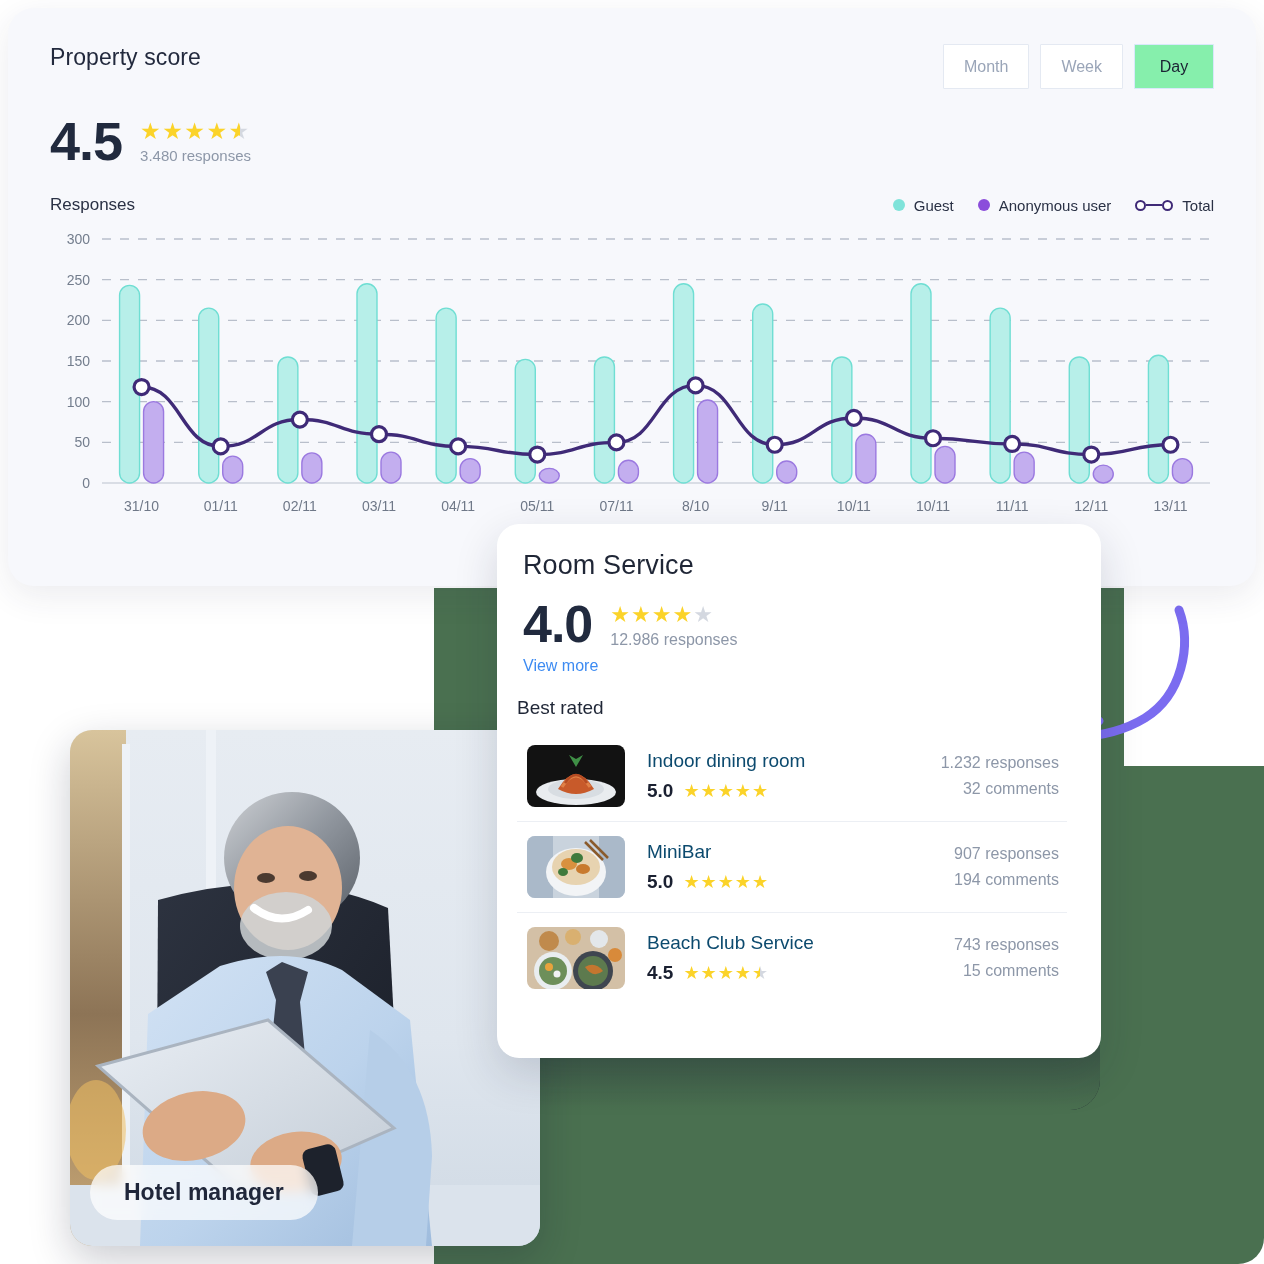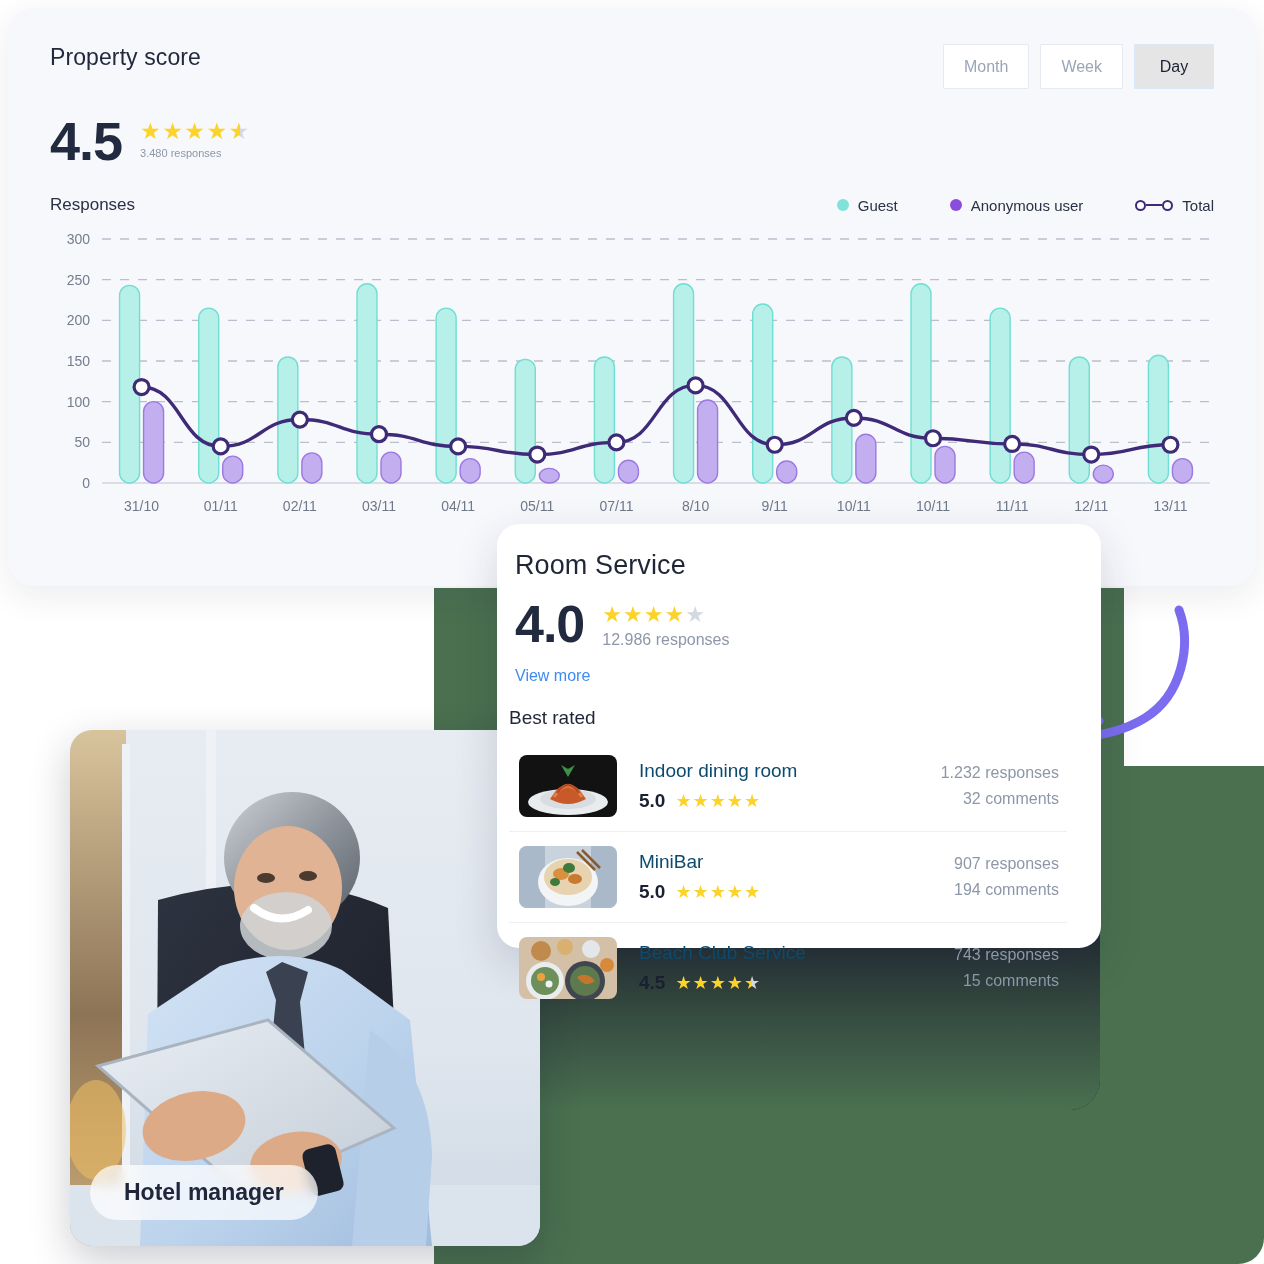--- a/index.html
+++ b/index.html
@@ -68,62 +68,62 @@
     font-size: 23px; font-weight: 500; color: #22293d; letter-spacing: .1px;
   }
   .seg-group { display: flex; gap: 11px; }
   .seg-btn {
     min-width: 80px; height: 45px;
     display: flex; align-items: center; justify-content: center;
     border-radius: 1px; background: #ffffff;
     border: 1px solid #e4e9f2;
     font-size: 16px; color: #9aa5b8; padding: 0 20px;
   }
-  .seg-btn.active { background: #e5e5e5; border-color: #d9e8fb; color: #1b2233; font-weight: 500; }
+  .seg-btn.active { background: #86efac; border-color: #d9e8fb; color: #1b2233; font-weight: 500; }
 
   .score-row { display: flex; align-items: flex-start; gap: 18px; margin-top: 26px; }
   .score-num { font-size: 54px; font-weight: 700; color: #212a3e; line-height: 52px; letter-spacing: -1px;}
   .score-right { padding-top: 3px; }
   .stars { font-size: 23px; letter-spacing: 1.5px; line-height: 26px; }
   .st-full { color: #fbd329; }
   .st-empty { color: #d4d8e0; }
   .st-half {
     background: linear-gradient(90deg, #fbd329 50%, #d4d8e0 50%);
     -webkit-background-clip: text; background-clip: text; color: transparent;
   }
-  .score-resp { font-size: 11px; color: #8d97a8; margin-top: 3px; }
+  .score-resp { font-size: 15px; color: #8d97a8; margin-top: 3px; }
 
   .resp-row { display: flex; align-items: center; justify-content: space-between; margin-top: 28px; }
   .resp-label { font-size: 17px; color: #2a3145; }
-  .legend { display: flex; align-items: center; gap: 52px; }
+  .legend { display: flex; align-items: center; gap: 24px; }
   .lg-item { display: flex; align-items: center; gap: 9px; font-size: 15px; color: #2a3145; }
   .lg-dot { width: 12px; height: 12px; border-radius: 50%; display:inline-block; }
   .lg-line { display: inline-flex; align-items: center; }
   .lg-line .ring { width: 11px; height: 11px; border-radius: 50%; border: 2.6px solid #3f2a77; background:#fff; }
   .lg-line .bar { width: 16px; height: 2.6px; background: #3f2a77; }
 
   
   .chart-wrap { position: relative; margin-top: 18px; height: 300px; }
   .chart-svg { display: block; }
 
   
   .rs-card {
     position: absolute; left: 497px; top: 524px;
-    width: 604px; height: 424px;
+    width: 604px; height: 534px;
     background: #ffffff; border-radius: 22px;
     box-shadow: 0 16px 44px rgba(25,30,55,.16);
-    padding: 26px 34px 0 12px;
+    padding: 26px 34px 0 20px;
   }
   .rs-title { font-size: 27px; color: #1f2636; font-weight: 500; letter-spacing: .1px; margin-left: 6px;}
   .rs-score-row { display: flex; align-items: flex-start; gap: 18px; margin-top: 18px; margin-left: 6px;}
   .rs-num { font-size: 52px; font-weight: 700; color: #212a3e; line-height: 50px; letter-spacing: -1px; }
   .rs-right { padding-top: 4px; }
   .rs-stars { font-size: 22px; letter-spacing: 1px; line-height: 24px; }
   .rs-resp { font-size: 16px; color: #8d97a8; margin-top: 4px; }
-  .rs-link { margin-top: 18px; margin-left: 6px; font-size: 16px; color: #3d8bf2; cursor: pointer; }
+  .rs-link { margin-top: 8px; margin-left: 6px; font-size: 16px; color: #3d8bf2; cursor: pointer; }
   .rs-best { margin-top: 22px; font-size: 19px; color: #1f2636; }
 
   .rs-list { margin-top: 12px; }
   .rs-item {
     display: flex; align-items: center; gap: 22px;
     padding: 14px 8px 14px 10px;
     border-bottom: 1px solid #eceff4;
   }
   .rs-item:last-child { border-bottom: none; }
   .rs-thumb { width: 98px; height: 62px; border-radius: 8px; flex: none; overflow: hidden; position: relative; }

